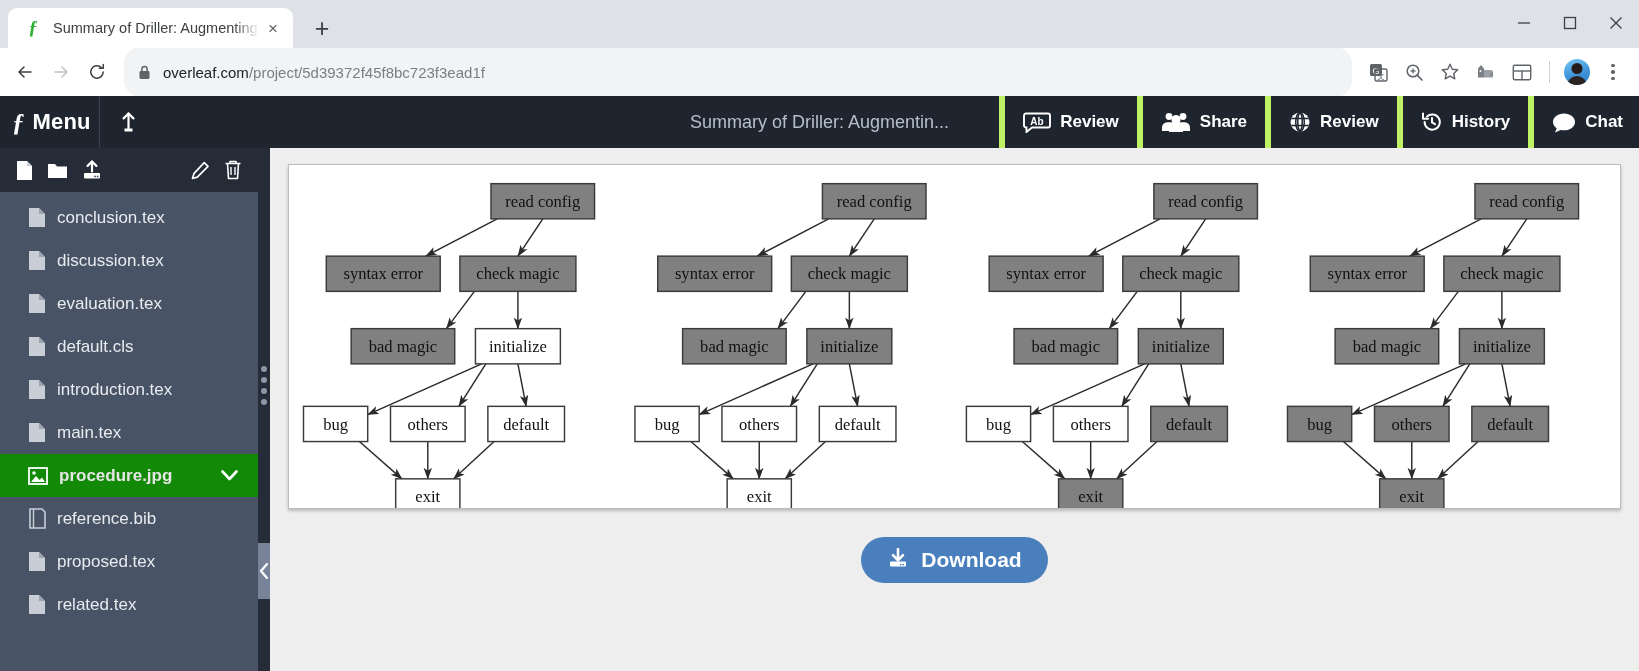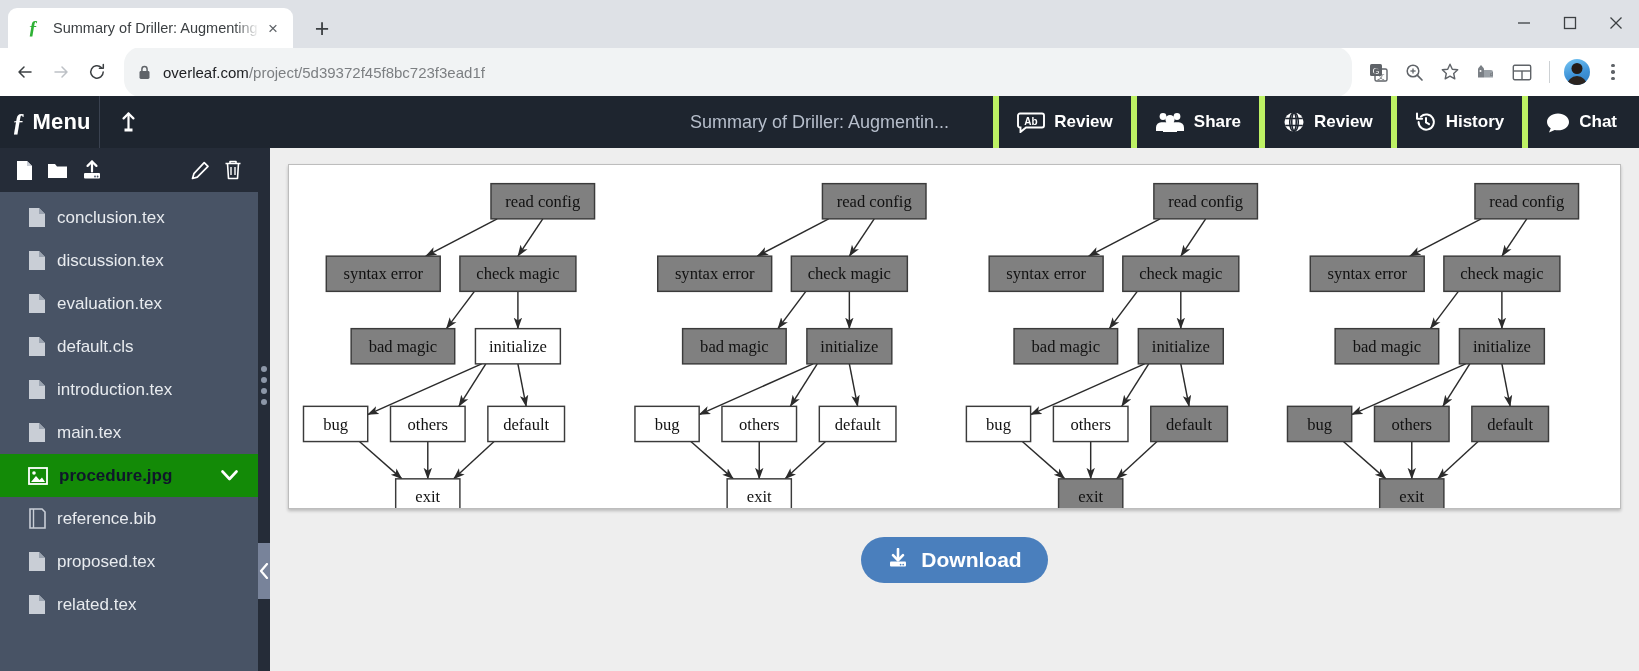--- a/index.html
+++ b/index.html
@@ -111,41 +111,41 @@
   .ol-proj-title {
     position: absolute; left: 0; right: 0; text-align: center;
     font-size: 18px; color: #b7bfcc; pointer-events: none;
   }
   .ol-actions { margin-left: auto; display: flex; align-items: center; height: 52px; }
   .ol-action {
     display: flex; align-items: center; gap: 9px; height: 52px;
     padding: 0 18px; border-left: 6px solid #bef264;
     font-size: 17px; font-weight: bold; color: #fff;
   }
-  .ol-action:last-child { padding-right: 22px; }
+  .ol-action:last-child { padding-right: 16px; }
   .ol-action svg { display: block; flex: 0 0 auto; }
 
   .ol-body { display: flex; height: 671px; }
 
   .ol-sidebar {
     width: 258px; flex: 0 0 258px; background: #485365;
     display: flex; flex-direction: column; position: relative;
   }
   .ol-filetools {
     height: 44px; background: #252c38; display: flex; align-items: center;
     padding: 0 16px; gap: 14px;
   }
   .ol-filetools .spacer { flex: 1; }
   .ol-filetools .ft { display: flex; align-items: center; }
   .ol-filelist { flex: 1; overflow: hidden; padding-top: 4px; }
   .ol-file {
     height: 43px; display: flex; align-items: center; padding: 0 14px 0 28px;
     gap: 11px; color: #e8ebef; font-size: 17px; white-space: nowrap;
   }
-  .ol-file.selected { background: #138a07; font-weight: bold; color: #0f172a; }
+  .ol-file.selected { background: #138a07; font-weight: bold; color: #e5e5e5; }
   .ol-file .fname { flex: 1; overflow: hidden; text-overflow: ellipsis; }
   .ol-file .caret { flex: 0 0 auto; display: flex; padding-right: 6px; }
   .ficon { flex: 0 0 18px; display: flex; align-items: center; }
 
   .ol-resizer {
     width: 12px; flex: 0 0 12px; background: #252c38; position: relative;
   }
   .ol-resizer .dots {
     position: absolute; left: 50%; top: 218px; transform: translateX(-50%);
     display: flex; flex-direction: column; gap: 5px;

